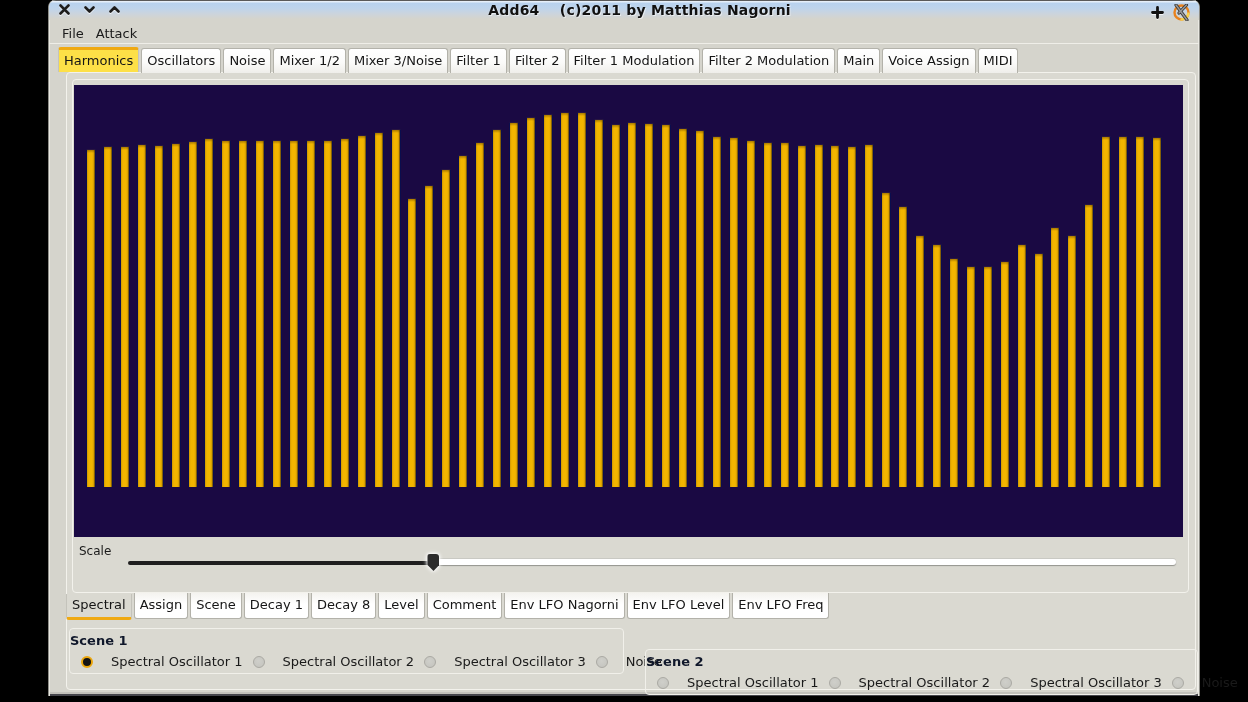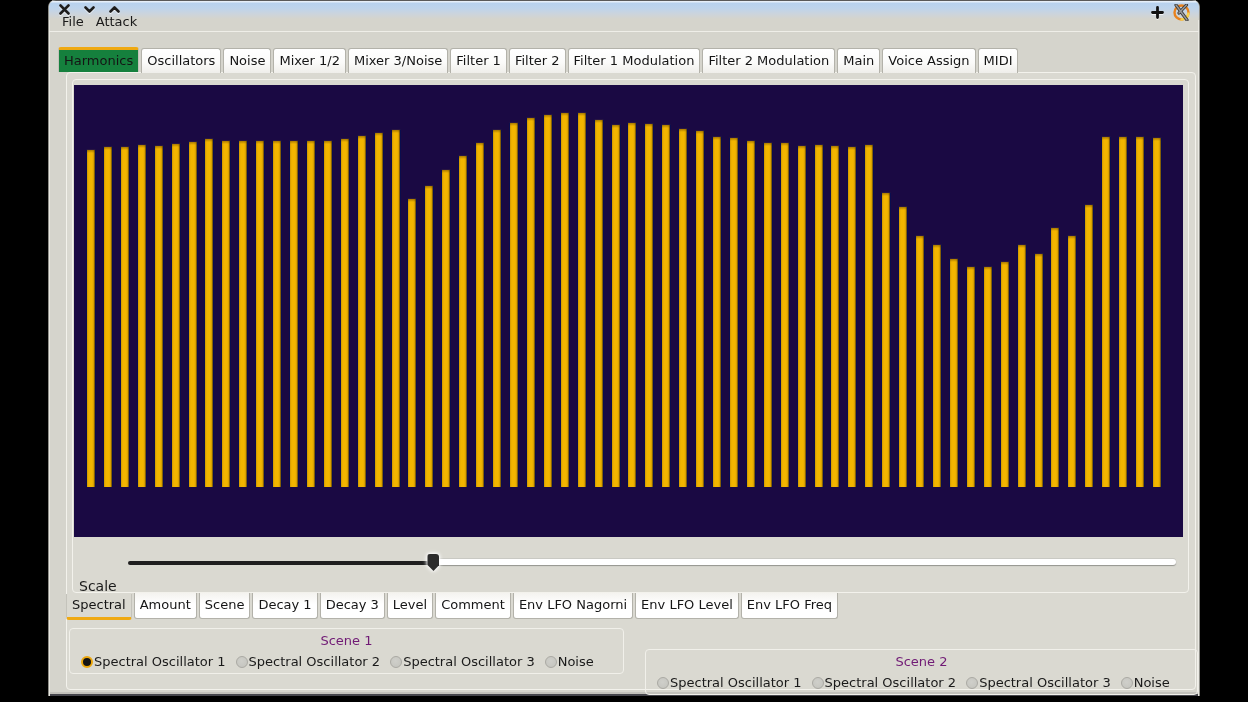--- a/index.html
+++ b/index.html
@@ -31,41 +31,41 @@
   .tb-btn svg{display:block;}
   #title-text{
     position:absolute;left:31px;right:0;top:2px;text-align:center;
     font-size:14px;font-weight:bold;color:#111;
     text-shadow:1px 1px 0 rgba(255,255,255,.55);
     letter-spacing:.2px;
     white-space:pre;
   }
   
   #menubar{
-    position:absolute;left:0;top:12px;width:100%;height:20px;
+    position:absolute;left:0;top:24px;width:100%;height:20px;
     border-bottom:1px solid #efeee8;
     padding-left:7px;box-sizing:border-box;
     display:flex;align-items:center;gap:0;
   }
   .menu-item{font-size:13px;color:#1a1a1a;padding:0 6px;line-height:19px;}
   
   #tabbar-main{
     position:absolute;left:9px;top:47px;height:25px;white-space:nowrap;z-index:5;
   }
   .tab{
     display:inline-block;box-sizing:border-box;height:25px;
     padding:0 5px;margin-right:2px;
     font-size:13px;color:#151515;line-height:24px;
     background:linear-gradient(180deg,#ffffff 0,#fbfbfa 55%,#efeeea 100%);
     border:1px solid #b3b2aa;border-bottom:none;
     border-radius:3px 3px 0 0;
     cursor:default;
   }
   .tab.selected{
-    background:#15803d;
+    background:#fde047;
     border-top:3px solid #efa912;
     border-left-color:#c4c3bb;border-right-color:#c4c3bb;
     line-height:21px;
   }
   
   #pane-outer{
     position:absolute;left:17px;top:72px;width:1130px;height:618px;
     background:#dad9d1;border:1px solid #f3f2ec;border-radius:4px;box-sizing:border-box;
   }
   #pane-inner{
@@ -80,21 +80,21 @@
   .hbar{
     position:absolute;width:10px;box-sizing:border-box;
     border-left:1px solid #0a0d4e;border-right:1px solid #0a0d4e;
     border-top:1px solid #2a1740;
     background:
       linear-gradient(180deg,rgba(80,50,0,.45) 0,rgba(80,50,0,0) 3px),
       linear-gradient(90deg,#c89000 0%,#e9ad00 12%,#f2b500 30%,#f3b600 65%,#d9a100 82%,#8a6208 93%,#5f4410 100%);
     border-radius:1px 1px 0 0;
   }
   
-  #scale-label{position:absolute;left:30px;top:578px;font-size:14px;color:#1a1a1a;}
+  #scale-label{position:absolute;left:30px;top:544px;font-size:12px;color:#1a1a1a;}
   #slider-groove-left{
     position:absolute;left:79px;top:561px;height:4px;background:#1f1f1f;border-radius:2px;
   }
   #slider-groove-right{
     position:absolute;top:559px;height:6px;background:#ffffff;border-radius:3px;
     box-shadow:0 1px 1px rgba(130,130,125,.8), 0 -1px 0 rgba(190,190,185,.6);
   }
   #slider-handle-wrap{position:absolute;top:554px;width:12px;height:17px;filter:drop-shadow(0 0 2px rgba(255,255,255,.95)) drop-shadow(0 0 1px rgba(255,255,255,.9));}
   #slider-handle{
     width:12px;height:17px;background:#2c2c2c;
@@ -121,26 +121,26 @@
     line-height:22px;
   }
   
   .scenebox{
     position:absolute;top:628px;height:46px;box-sizing:border-box;
     border:1px solid #f1f0ea;border-radius:4px;
   }
   #scene1{left:20px;width:555px;}
   #scene2{left:596px;width:553px;margin-top:21px;}
   .scene-title{
-    text-align:center;font-size:13px;font-weight:normal;color:#701a75;margin-top:4px;
+    text-align:left;font-size:13px;font-weight:bold;color:#0f172a;margin-top:4px;
   }
   .radio-row{
     display:flex;align-items:center;padding-left:11px;margin-top:6px;column-gap:10px;
   }
-  .radio-item{display:flex;align-items:center;gap:1px;}
+  .radio-item{display:flex;align-items:center;gap:18px;}
   .radio{
     box-sizing:border-box;width:12px;height:12px;border-radius:50%;
     background:radial-gradient(circle at 45% 40%,#cfcfca,#c3c3bd);
     border:1px solid #aaa9a3;
   }
   .radio.on{
     background:#141414;
     border:2.5px solid #eca70d;
     box-shadow:none;
   }
@@ -164,20 +164,21 @@
         <svg width="11" height="11" viewBox="0 0 11 11">
             <path d="M1.5 3.5 L5.5 7.5 L9.5 3.5" stroke="#1d1d1d" stroke-width="2.6" fill="none" stroke-linecap="round" stroke-linejoin="round"></path>
           </svg>
       </span>
       <span class="tb-btn">
         <svg width="11" height="11" viewBox="0 0 11 11">
             <path d="M1.5 7.5 L5.5 3.5 L9.5 7.5" stroke="#1d1d1d" stroke-width="2.6" fill="none" stroke-linecap="round" stroke-linejoin="round"></path>
           </svg>
       </span>
     </div>
+    <div id="title-text">Add64    (c)2011 by Matthias Nagorni</div>
     <div class="tb-controls tb-right">
       <span class="tb-btn" style="width:13px;height:13px;">
         <svg width="13" height="13" viewBox="0 0 13 13">
             <path d="M6.5 1.5 V11.5 M1.5 6.5 H11.5" stroke="#111" stroke-width="2.8" stroke-linecap="round"></path>
           </svg>
       </span>
       <span class="tb-btn" style="width:19px;height:17px;filter:none;">
         <svg width="19" height="17" viewBox="0 0 19 17">
           <circle cx="9.5" cy="8.5" r="7" fill="none" stroke="#e8821e" stroke-width="2.4"></circle>
           <circle cx="9.5" cy="8.5" r="7" fill="none" stroke="#f6d24c" stroke-width="2.4" stroke-dasharray="12 32"></circle>
@@ -265,21 +266,21 @@
       <div class="hbar" style="left: 1077.96px; width: 10px; bottom: 50px; height: 350px;"></div>
     </div>
 
   <div id="scale-label">Scale</div>
   <div id="slider-groove-left" style="width: 301.492px;"></div>
   <div id="slider-groove-right" style="left: 388.492px; width: 738.508px;"></div>
   <div id="slider-handle-wrap" style="left: 378.492px;">
     <div id="slider-handle"></div>
   </div>
 
-  <div id="tabbar-param"><span class="tab-b selected">Spectral</span><span class="tab-b">Amount</span><span class="tab-b">Scene</span><span class="tab-b">Decay 1</span><span class="tab-b">Decay 3</span><span class="tab-b">Level</span><span class="tab-b">Comment</span><span class="tab-b">Env LFO Nagorni</span><span class="tab-b">Env LFO Level</span><span class="tab-b">Env LFO Freq</span></div>
+  <div id="tabbar-param"><span class="tab-b selected">Spectral</span><span class="tab-b">Assign</span><span class="tab-b">Scene</span><span class="tab-b">Decay 1</span><span class="tab-b">Decay 8</span><span class="tab-b">Level</span><span class="tab-b">Comment</span><span class="tab-b">Env LFO Nagorni</span><span class="tab-b">Env LFO Level</span><span class="tab-b">Env LFO Freq</span></div>
 
   <div id="scene1" class="scenebox">
     <div class="scene-title">Scene 1</div>
     <div class="radio-row">
         <div class="radio-item">
           <span class="radio on"></span>
           <span class="radio-label">Spectral Oscillator 1</span>
         </div>
         <div class="radio-item">
           <span class="radio"></span>

